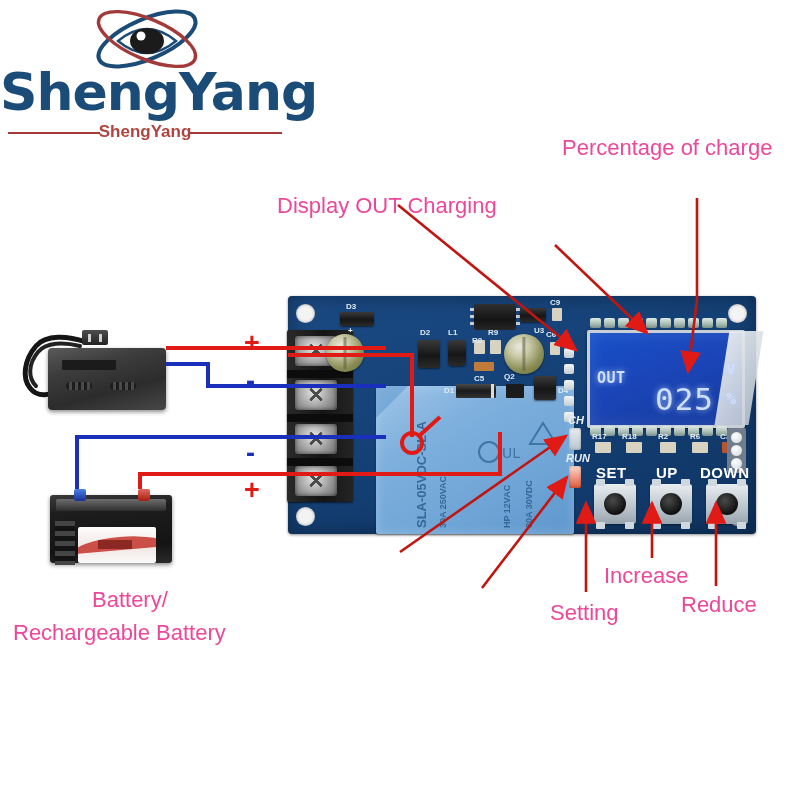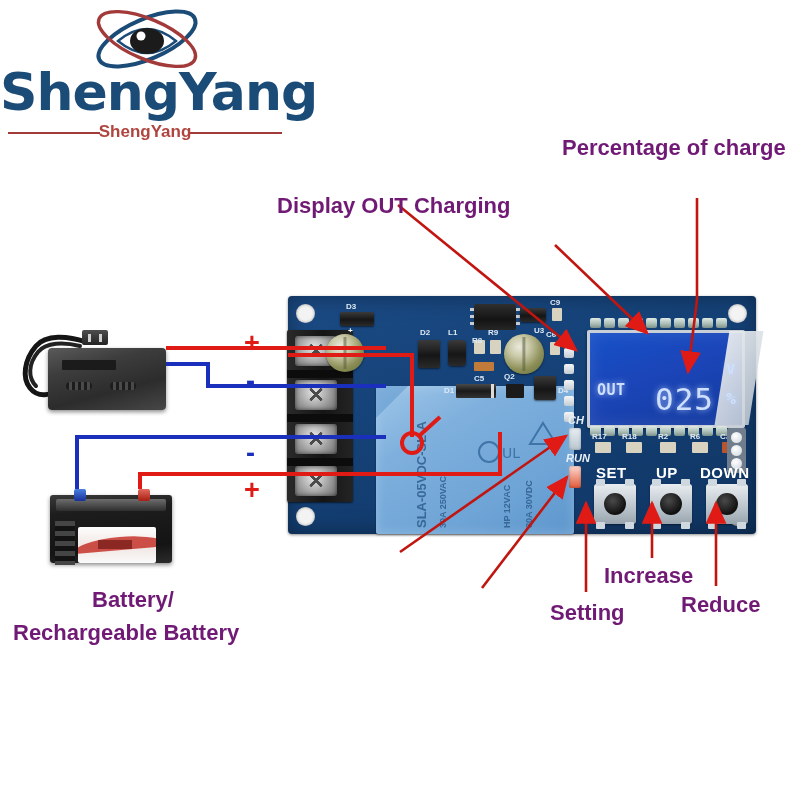--- a/index.html
+++ b/index.html
@@ -23,22 +23,22 @@
   .logo-sub-line{position:absolute;top:10px;height:2px;background:#a23a3a;width:92px;}
   .logo-sub-line.l{left:8px;}
   .logo-sub-line.r{right:8px;}
   .logo-sub{
     position:absolute;left:0;top:0;width:290px;text-align:center;
     font-size:17px;color:#b0453f;font-weight:bold;
   }
 
   
   .ann{
-    position:absolute;color:#701a75;font-size:21px;line-height:26px;
-    white-space:pre;font-family:"Liberation Sans", sans-serif;font-weight:bold;
+    position:absolute;color:#ec4899;font-size:21px;line-height:26px;
+    white-space:pre;font-family:"Liberation Sans", sans-serif;
   }
   .ann.big{font-size:22px;}
 
   
   #overlay{position:absolute;left:0;top:0;width:800px;height:800px;pointer-events:none;}
 
   
   #pcb{
     position:absolute;left:288px;top:296px;width:468px;height:238px;
     background:linear-gradient(160deg,#1b4a84 0%,#154278 38%,#123b6d 70%,#0f3460 100%);
@@ -77,21 +77,21 @@
   
   #lcd{position:absolute;left:299px;top:34px;width:152px;height:92px;
        background:linear-gradient(160deg,#1650c8 0%,#1b45b8 45%,#143a9e 100%);
        border:3px solid #c9cfd6;border-radius:2px;
        box-shadow:0 1px 3px rgba(0,0,0,.5), inset 0 0 18px rgba(255,255,255,.10);}
   #lcd .glare{position:absolute;right:-14px;top:-2px;width:34px;height:94px;
        background:linear-gradient(115deg,rgba(232,236,240,.95),rgba(200,208,216,.85));
        transform:skewX(-9deg);}
   .lcd-seg{position:absolute;color:#cfe0ff;font-family:"DejaVu Sans Mono", monospace;
        text-shadow:0 0 6px rgba(190,215,255,.85);}
-  #lcd-out{left:7px;top:36px;font-size:15px;font-weight:bold;letter-spacing:.5px;margin-top:12px;}
+  #lcd-out{left:7px;top:36px;font-size:15px;font-weight:bold;letter-spacing:.5px;}
   #lcd-volt{left:56px;top:12px;font-size:30px;font-weight:bold;letter-spacing:1px;}
   #lcd-vunit{right:7px;top:28px;font-size:14px;font-weight:bold;}
   #lcd-pct{left:65px;top:48px;font-size:31px;font-weight:normal;letter-spacing:1px;}
   #lcd-punit{right:6px;top:56px;font-size:16px;font-weight:bold;}
 
   .pinrow{position:absolute;display:flex;gap:3px;}
   .pinrow i{display:block;width:11px;height:10px;border-radius:2px;
        background:linear-gradient(180deg,#dfeae4,#a8bcb4 60%,#7d918b);}
 
   

